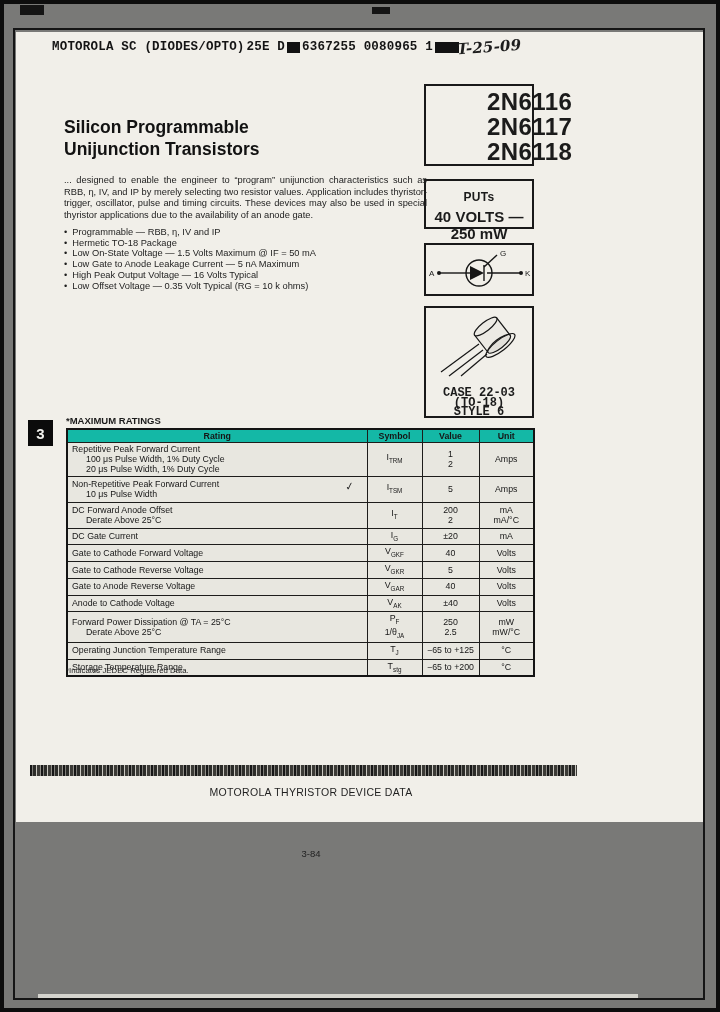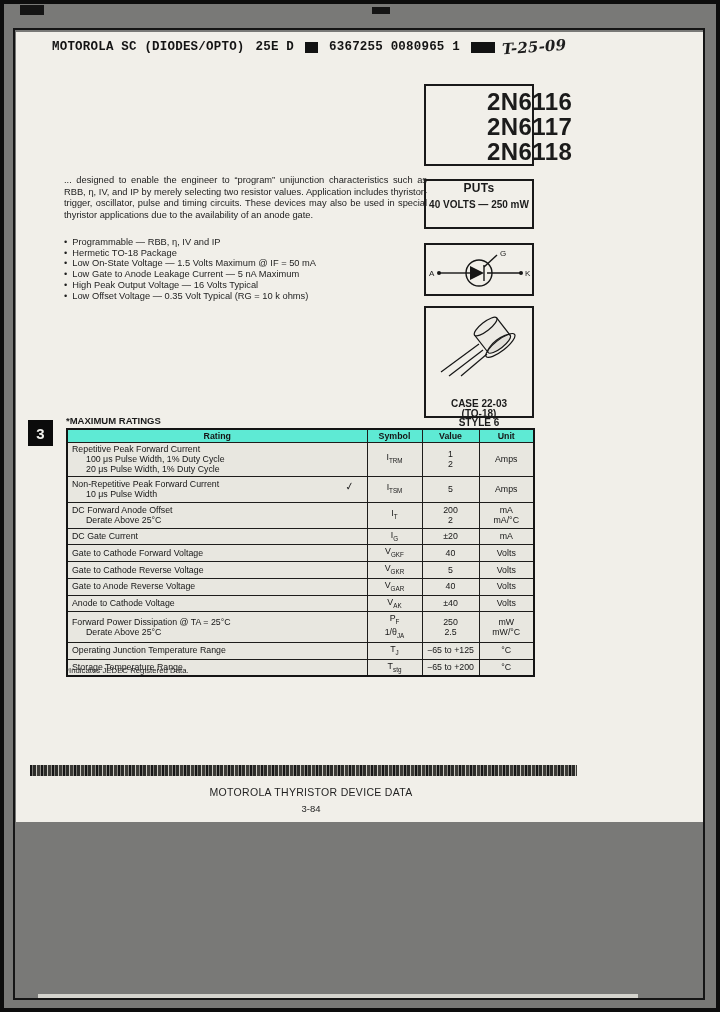--- a/index.html
+++ b/index.html
@@ -8,66 +8,66 @@
 
   .edge { position:absolute; inset:0; border:4px solid #0d0d0d; z-index:40; pointer-events:none; }
   .outer-frame { position:absolute; left:13px; top:28px; width:692px; height:972px; border:2px solid #151515; z-index:20; pointer-events:none; }
   .artifact { position:absolute; background:#141414; z-index:25; }
   .a1 { left:20px; top:5px; width:24px; height:10px; }
   .a2 { left:372px; top:7px; width:18px; height:7px; }
   .bottom-sliver { position:absolute; left:38px; top:994px; width:600px; height:4px; background:#d5d4ce; z-index:15; }
 
   .page { position:absolute; left:16px; top:32px; width:688px; height:790px; background:#f1efe9; z-index:10; }
 
-  .scan-header { position:absolute; left:36px; top:6px; display:flex; align-items:center; gap:11px; font-family:"Liberation Mono",monospace; font-size:12.5px; font-weight:700; letter-spacing:0.2px; white-space:nowrap; color:#141414;justify-content:center; }
+  .scan-header { position:absolute; left:36px; top:6px; display:flex; align-items:center; gap:2px; font-family:"Liberation Mono",monospace; font-size:12.5px; font-weight:700; letter-spacing:0.2px; white-space:nowrap; color:#141414;justify-content:center; }
   .sq { width:13px; height:11px; background:#121212; display:inline-block; }
   .sq-wide { width:24px; height:11px; background:#121212; display:inline-block; }
   .hand-note { font-family:"DejaVu Serif",serif; font-style:italic; font-weight:700; font-size:15px; transform:rotate(-4deg); margin-left:-4px; color:#1d1d1d; }
 
   .doc-title { position:absolute; left:48px; top:84px; font-size:17.5px; font-weight:700; line-height:22px; color:#121212; }
 
   .part-box { position:absolute; left:408px; top:52px; width:110px; height:82px; border:2px solid #191919; padding:3px 0 0 13px; }
   .part-num { font-size:24px; font-weight:700; line-height:25px; letter-spacing:0.4px;margin-left:48px; }
 
-  .puts-box { position:absolute; left:408px; top:147px; width:110px; height:50px; border:2px solid #191919; text-align:center; }
+  .puts-box { position:absolute; left:408px; top:147px; width:110px; height:50px; border:2px solid #191919; text-align:center; padding-top:9px; }
   .puts-type { font-size:12px; font-weight:700; letter-spacing:0.3px; }
-  .puts-rating { font-size:10px; font-weight:700; margin-top:4px; }
+  .puts-rating { font-size:15px; font-weight:700; margin-top:4px; }
 
   .sym-box { position:absolute; left:408px; top:211px; width:110px; height:53px; border:2px solid #191919; display:flex; align-items:center; justify-content:center; }
 
   .case-box { position:absolute; left:408px; top:274px; width:110px; height:112px; border:2px solid #191919; padding-top:2px; text-align:center; }
-  .case-text { font-size:10px; font-weight:700; line-height:9.5px; margin-top:17px; }
+  .case-text { font-size:12px; font-weight:700; line-height:9.5px; margin-top:7px;font-family:Liberation Mono, monospace; }
 
   .desc { position:absolute; left:48px; top:143px; width:363px; font-size:9.3px; line-height:11.6px; text-align:justify; color:#222; }
 
-  .features { position:absolute; left:48px; top:205px; width:372px; list-style:none; font-size:9.3px; line-height:10.7px; color:#1e1e1e; }
+  .features { position:absolute; left:48px; top:195px; width:372px; list-style:none; font-size:9.3px; line-height:10.7px; color:#1e1e1e; }
   .features li::before { content:"\2022"; margin-right:5px; }
 
   .tab3 { position:absolute; left:12px; top:388px; width:25px; height:26px; background:#0b0b0b; color:#f0f0ec; display:flex; align-items:center; justify-content:center; font-size:15px; font-weight:700; }
 
   .ratings-title { position:absolute; left:50px; top:383px; font-size:9.5px; font-weight:700; }
 
   .ratings-table { position:absolute; left:50px; top:396px; width:467px; border-collapse:collapse; table-layout:fixed; font-size:8.8px; color:#161616; border:2px solid #141414; }
-  .ratings-table th { background:#5eead4; border:1px solid #1d1d1b; font-size:8.8px; font-weight:700; height:13px; padding:0 2px; }
+  .ratings-table th { background:#14b8a6; border:1px solid #1d1d1b; font-size:8.8px; font-weight:700; height:13px; padding:0 2px; }
   .ratings-table td { background:#e8e7e0; border:1px solid #1d1d1b; padding:1px 4px; vertical-align:middle; }
   .c-rating { position:relative; }
   .r-line { line-height:10.3px; }
   .indent { padding-left:14px; }
   .c-mid { text-align:center; padding:1px 2px; line-height:10.5px; }
   .sym-line { line-height:11px; }
   sub { font-size:6.3px; }
   .hand-mark { position:absolute; right:12px; top:3px; font-family:"DejaVu Serif",serif; font-size:11px; color:#2a2a2a; transform:rotate(-10deg); }
 
   .footnote { position:absolute; left:50px; top:634px; font-size:7.8px; color:#222; }
 
   .stripe-bar { position:absolute; left:14px; top:733px; width:547px; height:11px;
     background:repeating-linear-gradient(90deg,#161616 0 2px,#7f7e79 2px 3px,#2c2c29 3px 6px,#c9c7c0 6px 7px,#3c3b37 7px 10px,#918f89 10px 11px); }
 
   .footer-title { position:absolute; left:60px; top:754px; width:470px; text-align:center; font-size:10.5px; letter-spacing:0.3px; color:#1f1f1f; }
-  .footer-page { position:absolute; left:60px; top:771px; width:470px; text-align:center; font-size:9.5px; color:#1f1f1f; }
+  .footer-page { position:absolute; left:60px; top:816px; width:470px; text-align:center; font-size:9.5px; color:#1f1f1f; }
 </style>
 </head>
 <body>
 
 <div class="edge"></div>
 <div class="outer-frame"></div>
 <div class="artifact a1"></div>
 <div class="artifact a2"></div>
 <div class="bottom-sliver"></div>
 
@@ -75,20 +75,24 @@
 
   <div class="scan-header">
     <span>MOTOROLA SC (DIODES/OPTO)</span>
     <span>25E D</span>
     <span class="sq"></span>
     <span>6367255 0080965 1</span>
     <span class="sq-wide"></span>
     <span class="hand-note">T-25-09</span>
   </div>
 
+  <div class="doc-title">
+    <div>Silicon Programmable</div>
+    <div>Unijunction Transistors</div>
+  </div>
 
   <div class="part-box">
     <div class="part-num">2N6116</div>
     <div class="part-num">2N6117</div>
     <div class="part-num">2N6118</div>
   </div>
 
   <div class="puts-box">
     <div class="puts-type">PUTs</div>
     <div class="puts-rating">40 VOLTS — 250 mW</div>

